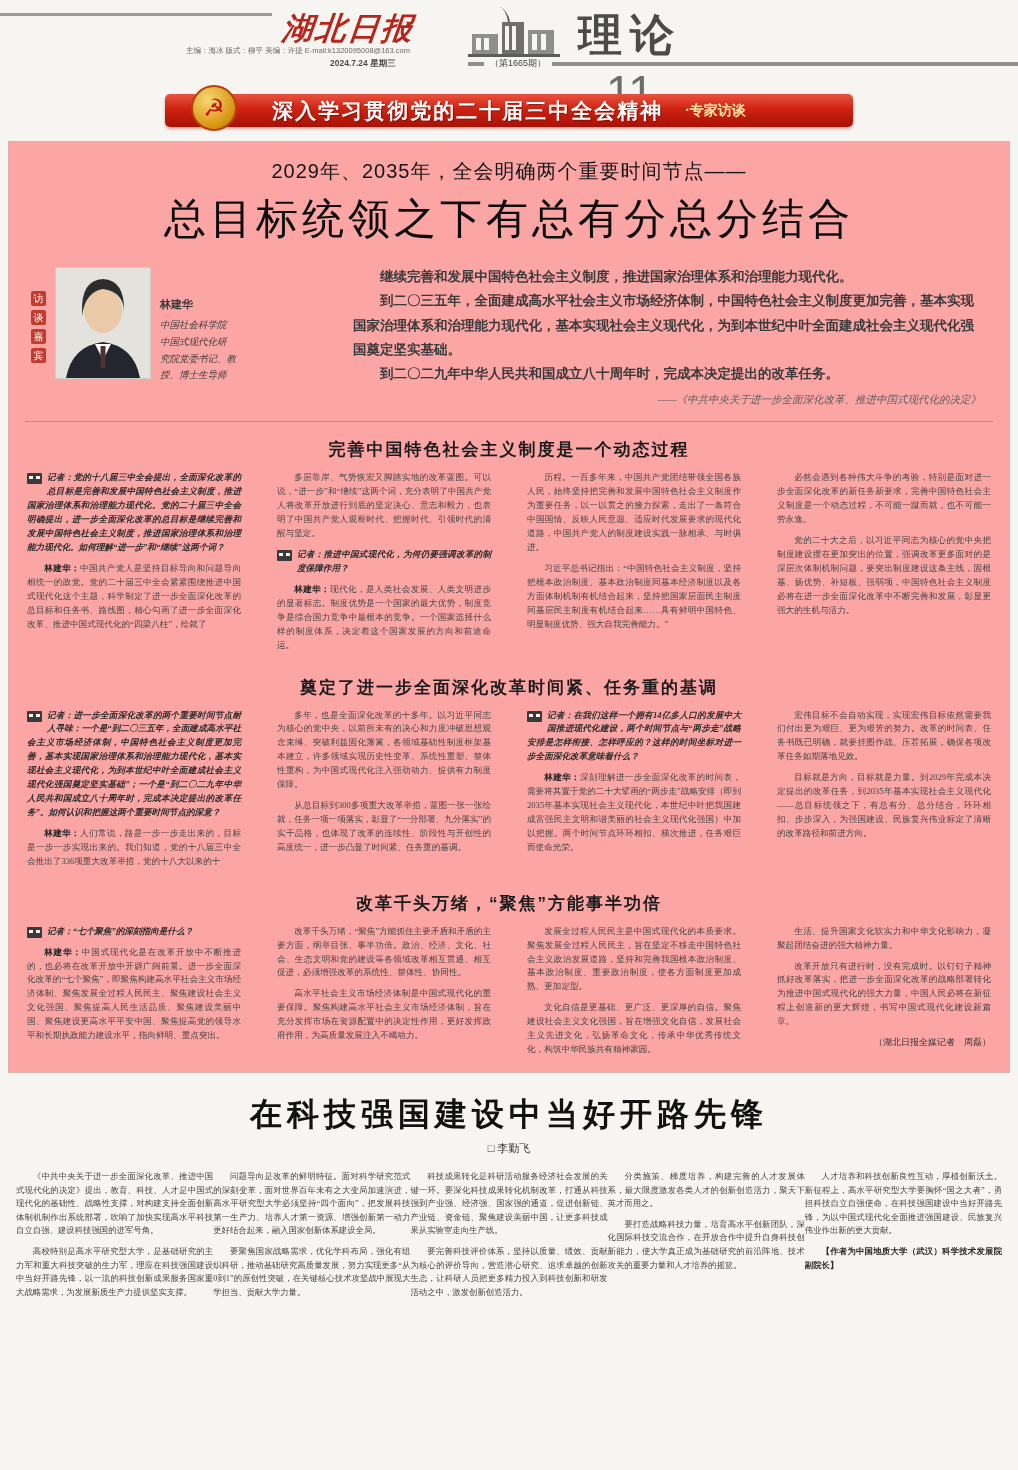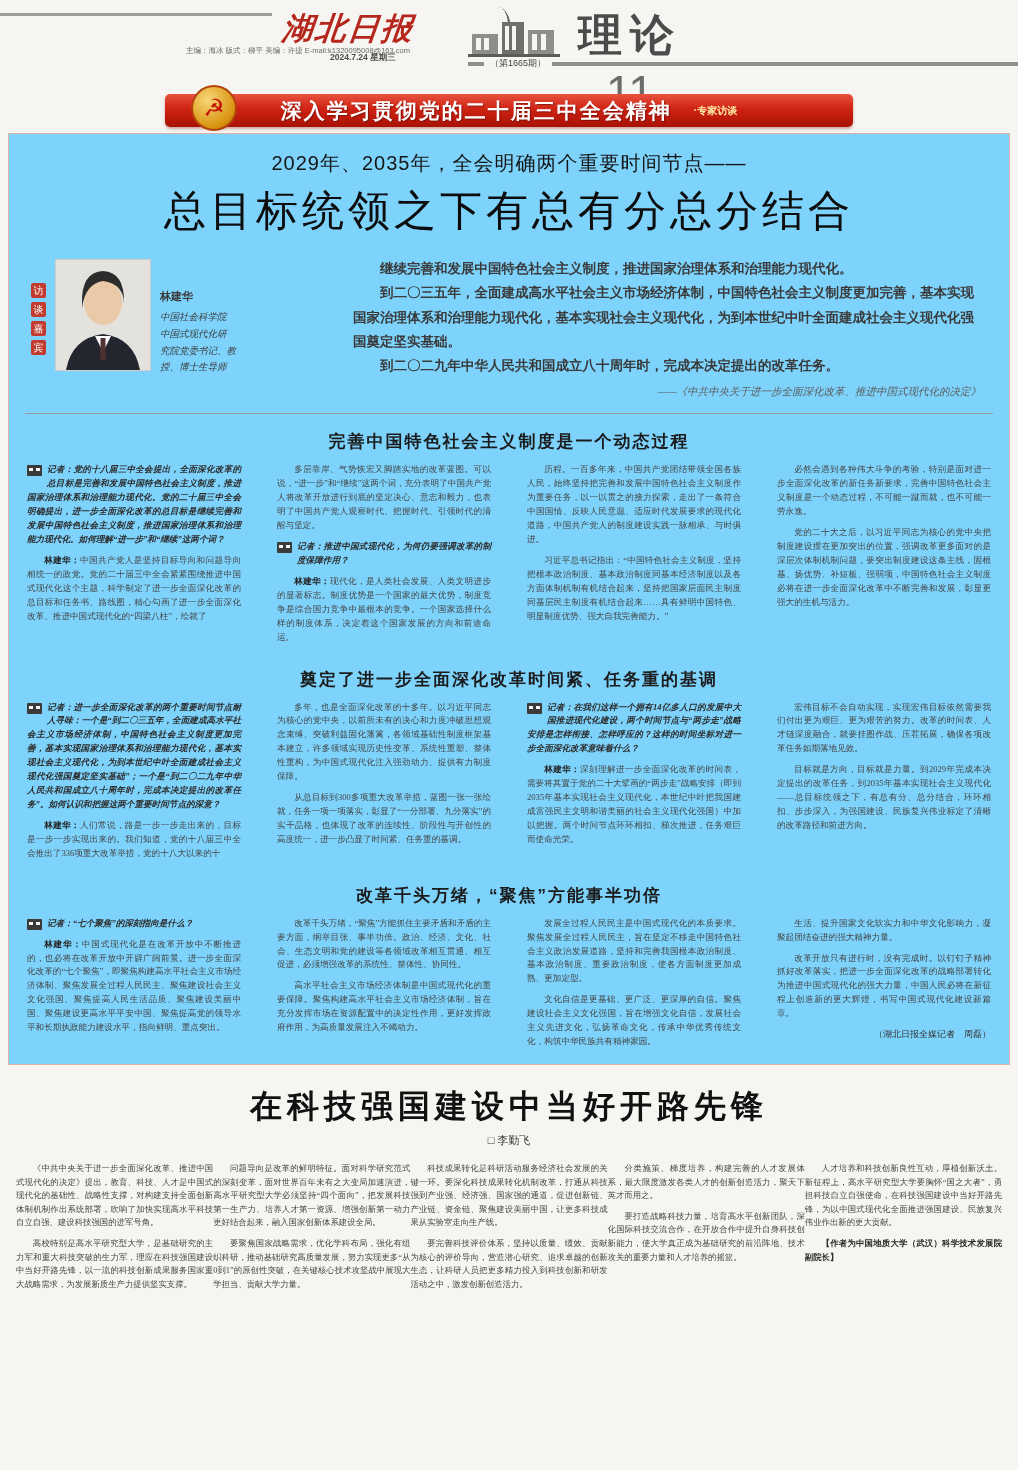--- a/index.html
+++ b/index.html
@@ -7,21 +7,21 @@
   body { background:#e9e7e2; font-family:"Liberation Sans",sans-serif; }
   .page { width:1018px; min-height:1470px; margin:0 auto; background:#f7f5f1;
           position:relative; padding-bottom:16px; box-shadow:0 0 6px rgba(0,0,0,.25); }
 
   
   .masthead { position:relative; height:82px; }
   .mh-rule-left { position:absolute; left:0; top:13px; width:272px; height:3px; background:#9b9b98; }
   .logo { position:absolute; left:282px; top:8px; font-size:31px; font-weight:bold;
           color:#b5271d; font-family:"DejaVu Serif",serif; font-style:italic;
           letter-spacing:2px; transform:skewX(-6deg); }
-  .mh-date { position:absolute; left:330px; top:52px; font-size:8.5px; color:#4c4c4c; font-weight:bold; }
+  .mh-date { position:absolute; left:330px; top:58px; font-size:8.5px; color:#4c4c4c; font-weight:bold; }
   .mh-staff { position:absolute; left:186px; top:46px; font-size:7.5px; color:#6a6a6a; }
   .mh-art { position:absolute; left:468px; top:4px; }
   .mh-section { position:absolute; left:578px; top:6px; display:flex; align-items:flex-start;flex-direction:column; }
   .mh-section-name { font-size:44px; font-weight:bold; color:#4b4b4b; letter-spacing:8px; }
   .mh-page-num { font-size:46px; color:#6c6c6c; margin-left:28px; font-weight:400; }
   .mh-rule-row { position:absolute; left:468px; right:0; top:57px; display:flex; align-items:center; }
   .mh-rule-row .seg { height:4px; background:#8f8f8c; }
   .mh-rule-row .s1 { width:16px; }
   .mh-rule-row .s2 { flex:1; }
   .mh-issue { font-size:9px; color:#444; padding:0 6px; white-space:nowrap; }
@@ -31,24 +31,24 @@
             background:linear-gradient(180deg,#e85340 0%,#cf2312 45%,#a81105 100%);
             border-radius:5px; display:flex; align-items:center; justify-content:center;
             box-shadow:0 2px 3px rgba(120,20,10,.35); }
   .emblem { position:absolute; left:26px; top:-9px; width:46px; height:46px; border-radius:50%;
             background:radial-gradient(circle at 35% 30%,#f7d675,#d8930f 70%,#a8650a);
             display:flex; align-items:center; justify-content:center;
             border:2px solid #b3430d; }
   .emblem span { font-size:24px; color:#c3130a; line-height:1; }
   .banner-text { color:#fff; font-weight:bold; font-size:21px; letter-spacing:2px;
                  text-shadow:1px 1px 1px rgba(90,10,5,.6); }
-  .banner-suffix { color:#ffe9a6; font-size:10px; margin-left:22px; font-weight:bold; }
-
-  
-  .lead { margin:6px 8px 0; border:1px solid #ddb1a6; background:#7dd3fc; padding:16px 14px 8px; }
+  .banner-suffix { color:#ffe9a6; font-size:14px; margin-left:22px; font-weight:bold; }
+
+  
+  .lead { margin:14px 8px 0; border:1px solid #ddb1a6; background:#fca5a5; padding:16px 14px 8px; }
   .kicker { text-align:center; font-size:20px; color:#161616; letter-spacing:1px; font-weight:500; }
   .title { text-align:center; font-size:42px; font-weight:normal; color:#0d0d0d;
            letter-spacing:4px; margin:6px 0 16px; font-family:"Liberation Sans",sans-serif; }
 
   .intro-row { display:flex; gap:26px; padding:2px 8px 0; }
   .guest { flex:0 0 296px; display:flex; gap:9px; }
   .guest-label { display:flex; flex-direction:column; gap:4px; margin-top:26px; }
   .glchar { width:15px; height:15px; background:#c23b2e; color:#fff; font-size:10px;
             line-height:15px; text-align:center; border-radius:2px; }
   .photo { width:96px; height:112px; background:#dddbd5; margin-top:2px; flex:0 0 96px;
@@ -204,21 +204,21 @@
           </div>
           <div class="col">
             <p class="bp p">多年，也是全面深化改革的十多年。以习近平同志为核心的党中央，以前所未有的决心和力度冲破思想观念束缚、突破利益固化藩篱，各领域基础性制度框架基本建立，许多领域实现历史性变革、系统性重塑、整体性重构，为中国式现代化注入强劲动力、提供有力制度保障。</p>
             <p class="bp p">从总目标到300多项重大改革举措，蓝图一张一张绘就，任务一项一项落实，彰显了“一分部署、九分落实”的实干品格，也体现了改革的连续性、阶段性与开创性的高度统一，进一步凸显了时间紧、任务重的基调。</p>
           </div>
           <div class="col">
             <p class="bp q"><span class="qicon"></span>记者：在我们这样一个拥有14亿多人口的发展中大国推进现代化建设，两个时间节点与“两步走”战略安排是怎样衔接、怎样呼应的？这样的时间坐标对进一步全面深化改革意味着什么？</p>
             <p class="bp a"><b>林建华：</b>深刻理解进一步全面深化改革的时间表，需要将其置于党的二十大擘画的“两步走”战略安排（即到2035年基本实现社会主义现代化，本世纪中叶把我国建成富强民主文明和谐美丽的社会主义现代化强国）中加以把握。两个时间节点环环相扣、梯次推进，任务艰巨而使命光荣。</p>
           </div>
           <div class="col">
-            <p class="bp p">宏伟目标不会自动实现，实现宏伟目标依然需要我们付出更为艰巨、更为艰苦的努力。改革的时间表、人才链深度融合，就要挂图作战、压茬拓展，确保各项改革任务如期落地见效。</p>
+            <p class="bp p">宏伟目标不会自动实现，实现宏伟目标依然需要我们付出更为艰巨、更为艰苦的努力。改革的时间表、任务书既已明确，就要挂图作战、压茬拓展，确保各项改革任务如期落地见效。</p>
             <p class="bp p">目标就是方向，目标就是力量。到2029年完成本决定提出的改革任务，到2035年基本实现社会主义现代化——总目标统领之下，有总有分、总分结合，环环相扣、步步深入，为强国建设、民族复兴伟业标定了清晰的改革路径和前进方向。</p>
           </div>
         </div>
         <div class="sec-h">改革千头万绪，“聚焦”方能事半功倍</div>
         <div class="cols">
           <div class="col">
             <p class="bp q"><span class="qicon"></span>记者：“七个聚焦”的深刻指向是什么？</p>
             <p class="bp a"><b>林建华：</b>中国式现代化是在改革开放中不断推进的，也必将在改革开放中开辟广阔前景。进一步全面深化改革的“七个聚焦”，即聚焦构建高水平社会主义市场经济体制、聚焦发展全过程人民民主、聚焦建设社会主义文化强国、聚焦提高人民生活品质、聚焦建设美丽中国、聚焦建设更高水平平安中国、聚焦提高党的领导水平和长期执政能力建设水平，指向鲜明、重点突出。</p>
           </div>
           <div class="col">

